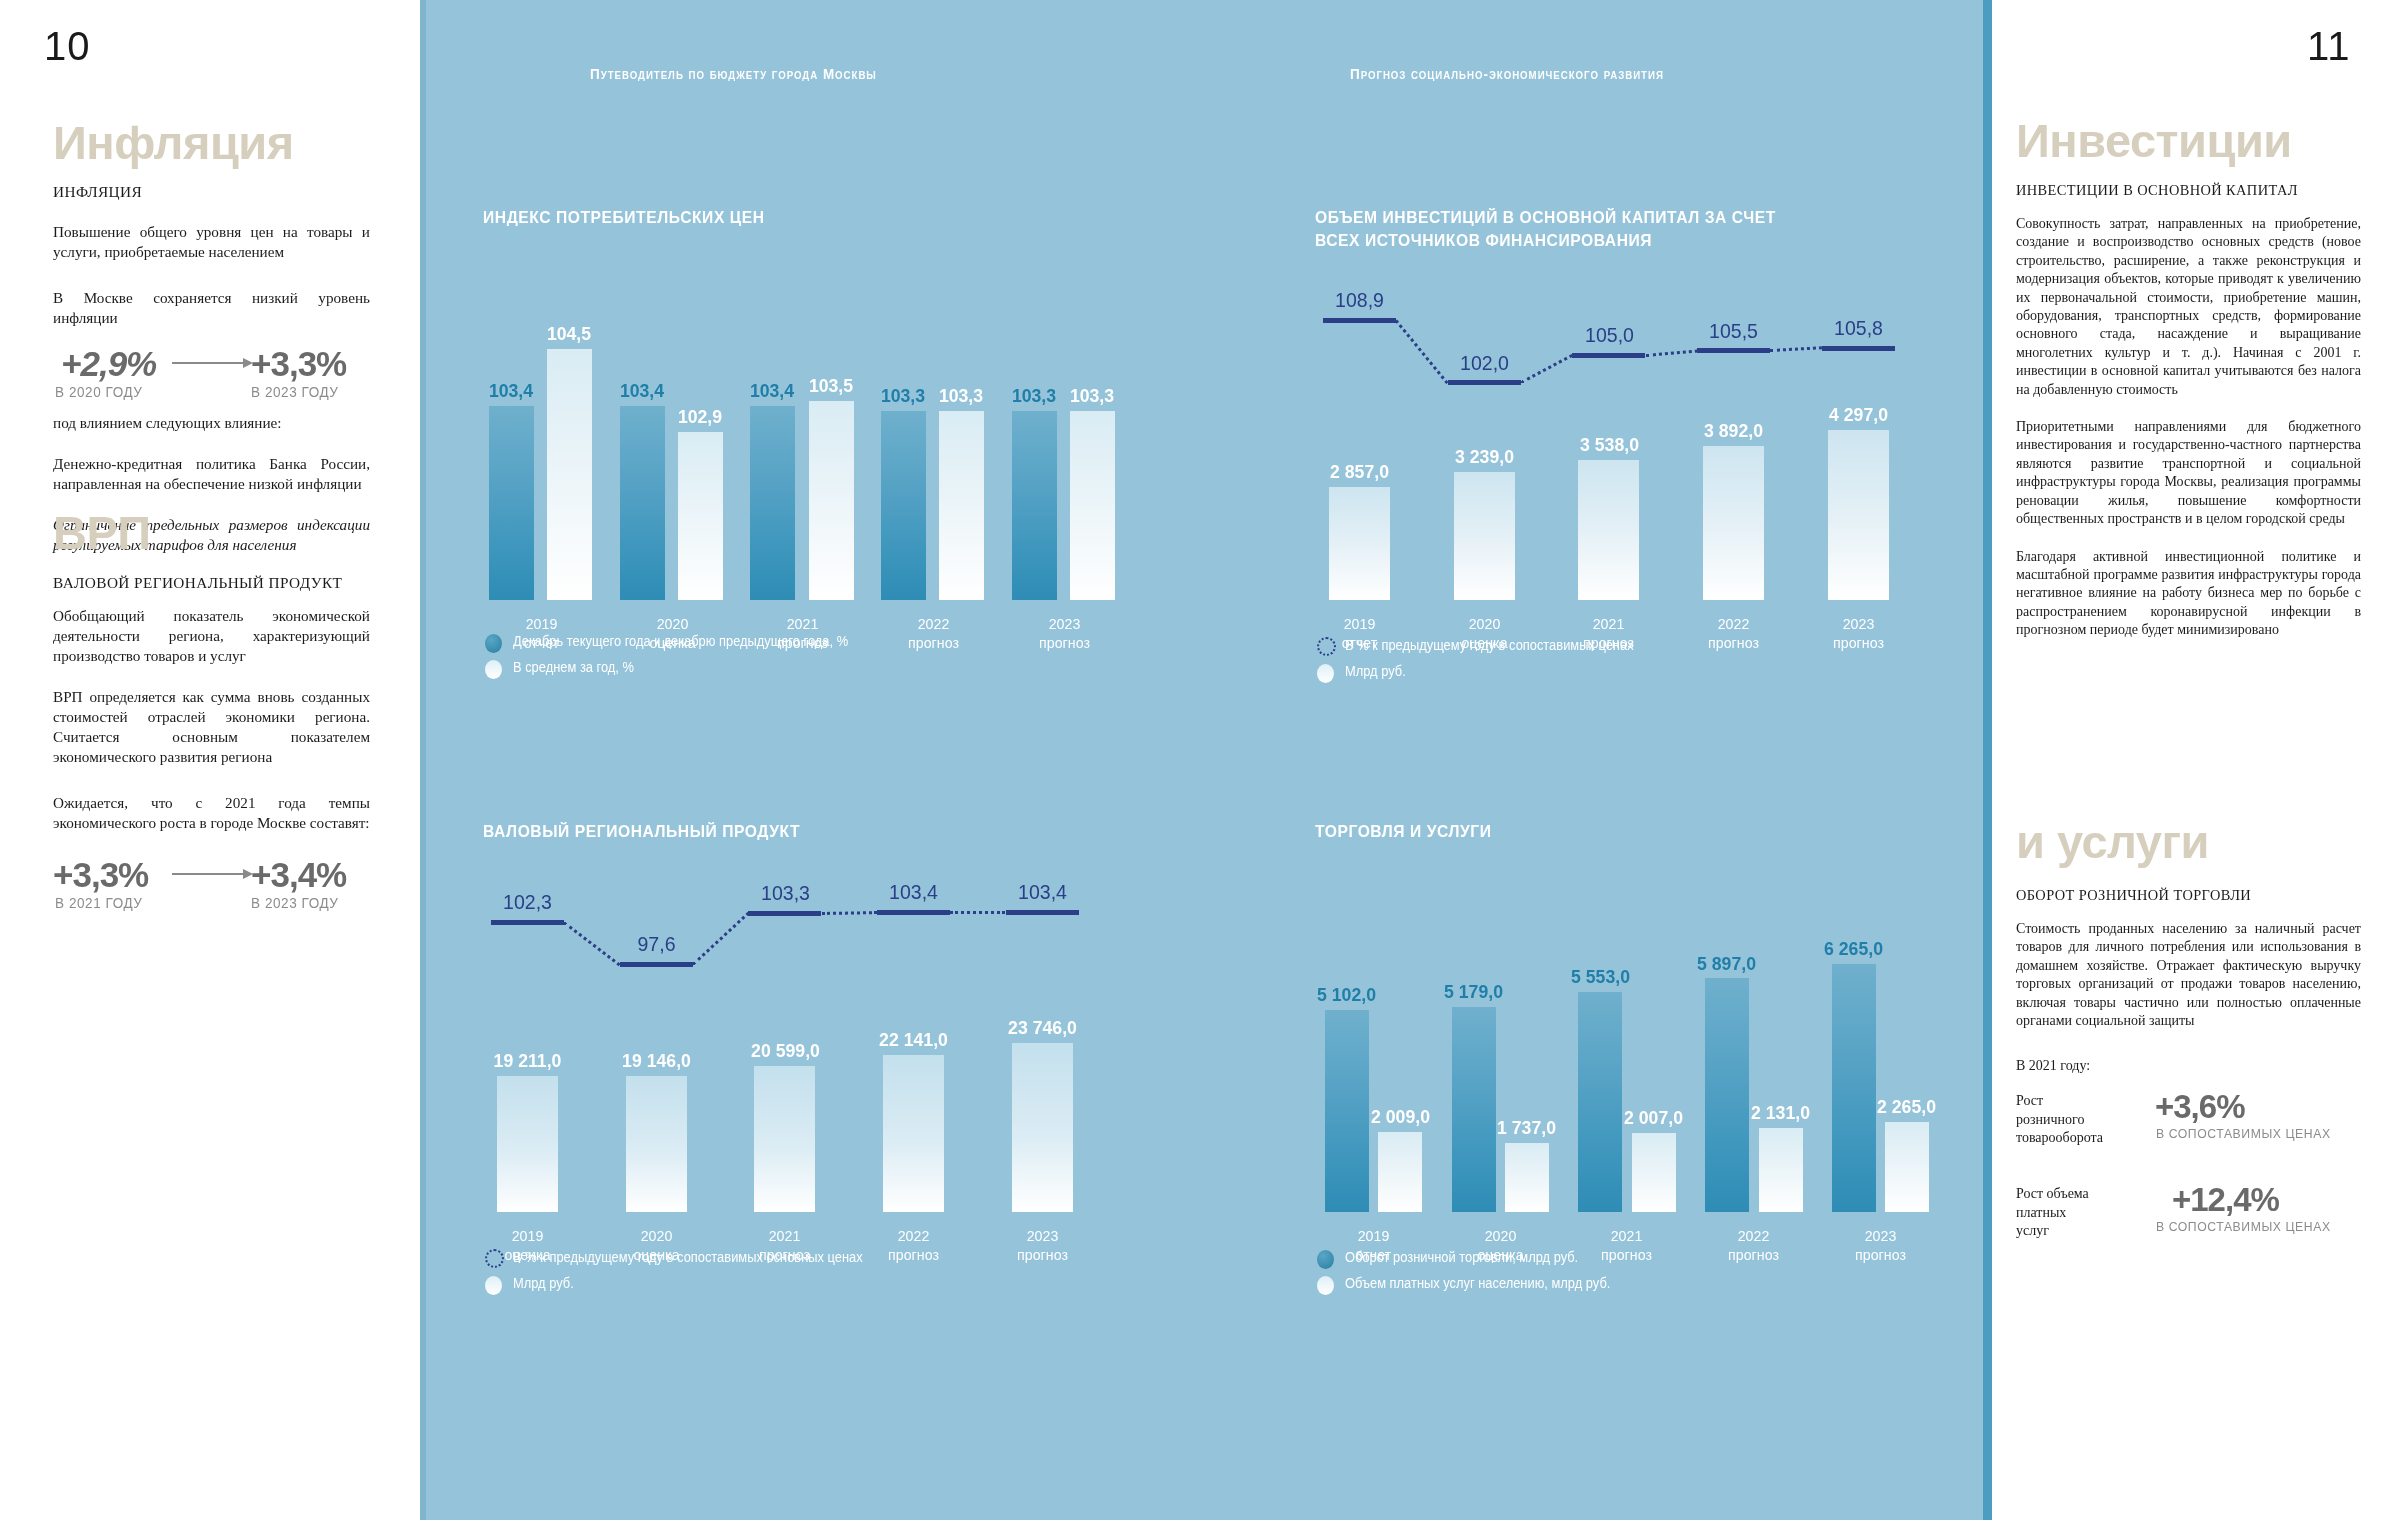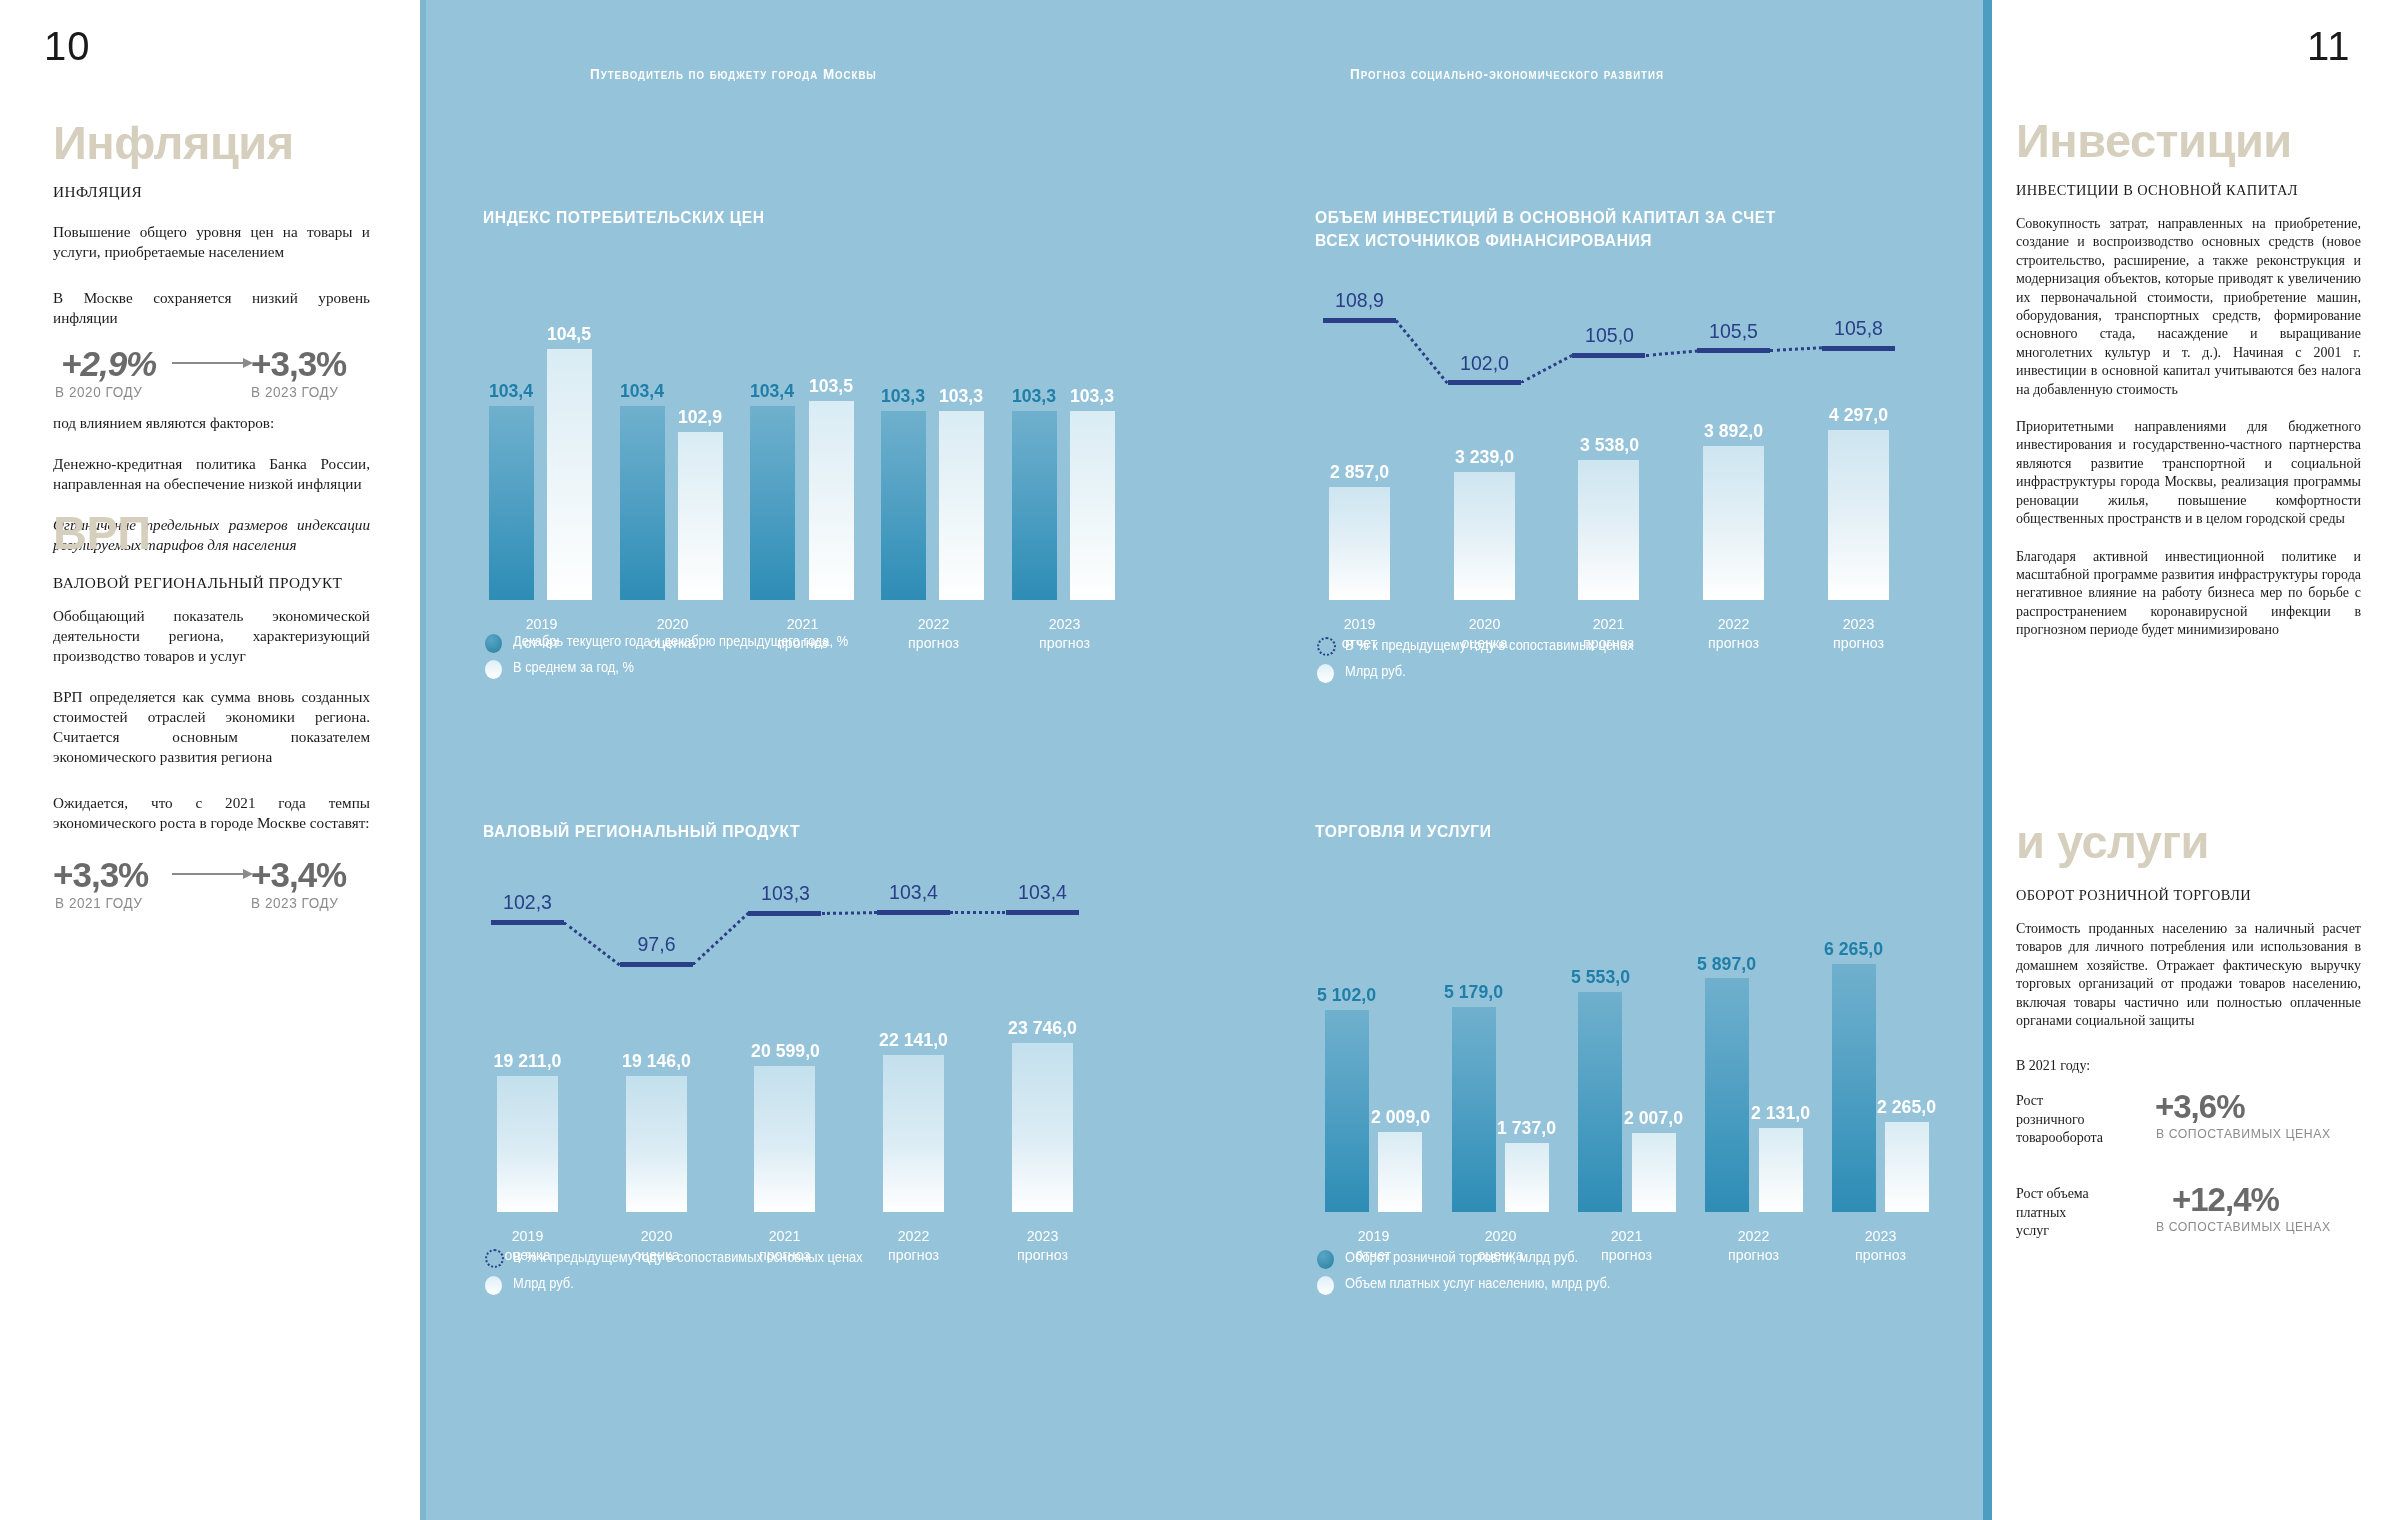--- a/index.html
+++ b/index.html
@@ -174,21 +174,21 @@
 
     <div class="stat-row" style="margin-top:16px;">
       <div class="stat-big" style="position:absolute;left:8px;top:0;font-style:italic;">+2,9%</div>
       <div class="stat-cap" style="position:absolute;left:2px;top:40px;">В 2020 ГОДУ</div>
       <div class="arrow-line" style="left:119px;top:18px;width:73px;"></div>
       <div class="arrow-head" style="left:190px;top:14px;"></div>
       <div class="stat-big" style="position:absolute;left:198px;top:0;">+3,3%</div>
       <div class="stat-cap" style="position:absolute;left:198px;top:40px;">В 2023 ГОДУ</div>
     </div>
 
-    <div class="body-text" style="margin-top:14px;text-align:left;">под влиянием являются факторов:</div>
+    <div class="body-text" style="margin-top:14px;text-align:left;">под влиянием следующих влияние:</div>
     <div class="body-text" style="margin-top:21px;">Денежно-кредитная политика Банка России, направленная на обеспечение низкой инфляции</div>
     <div class="body-text" style="margin-top:21px;font-style:italic;">Ограничение предельных размеров индексации регулируемых тарифов для населения</div>
   </div>
 
   <div style="position:absolute;left:53px;top:507px;width:317px;">
     <div class="big-title">ВРП</div>
     <div class="sec-head" style="margin-top:16px;">ВАЛОВОЙ РЕГИОНАЛЬНЫЙ ПРОДУКТ</div>
     <div class="body-text" style="margin-top:14px;">Обобщающий показатель экономической деятельности региона, характеризующий производство товаров и услуг</div>
     <div class="body-text" style="margin-top:21px;">ВРП определяется как сумма вновь созданных стоимостей отраслей экономики региона. Считается основным показателем экономического развития региона</div>
     <div class="body-text" style="margin-top:26px;">Ожидается, что с 2021 года темпы экономического роста в городе Москве составят:</div>

